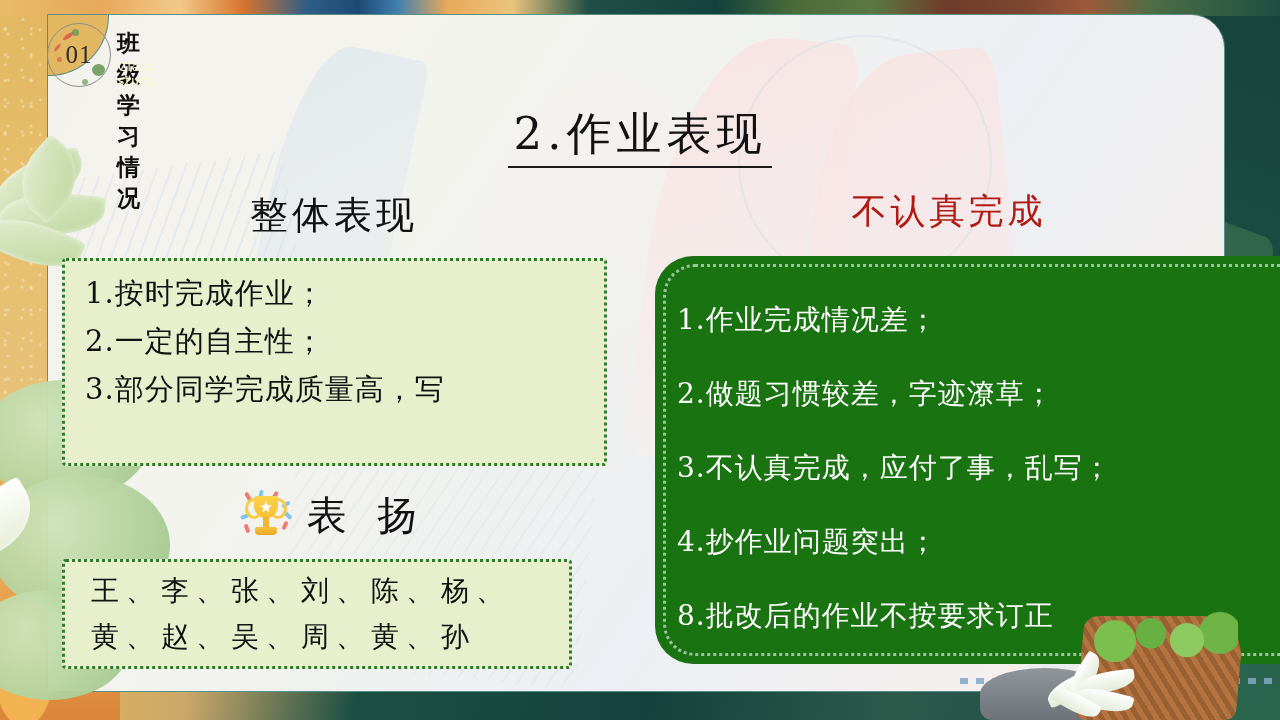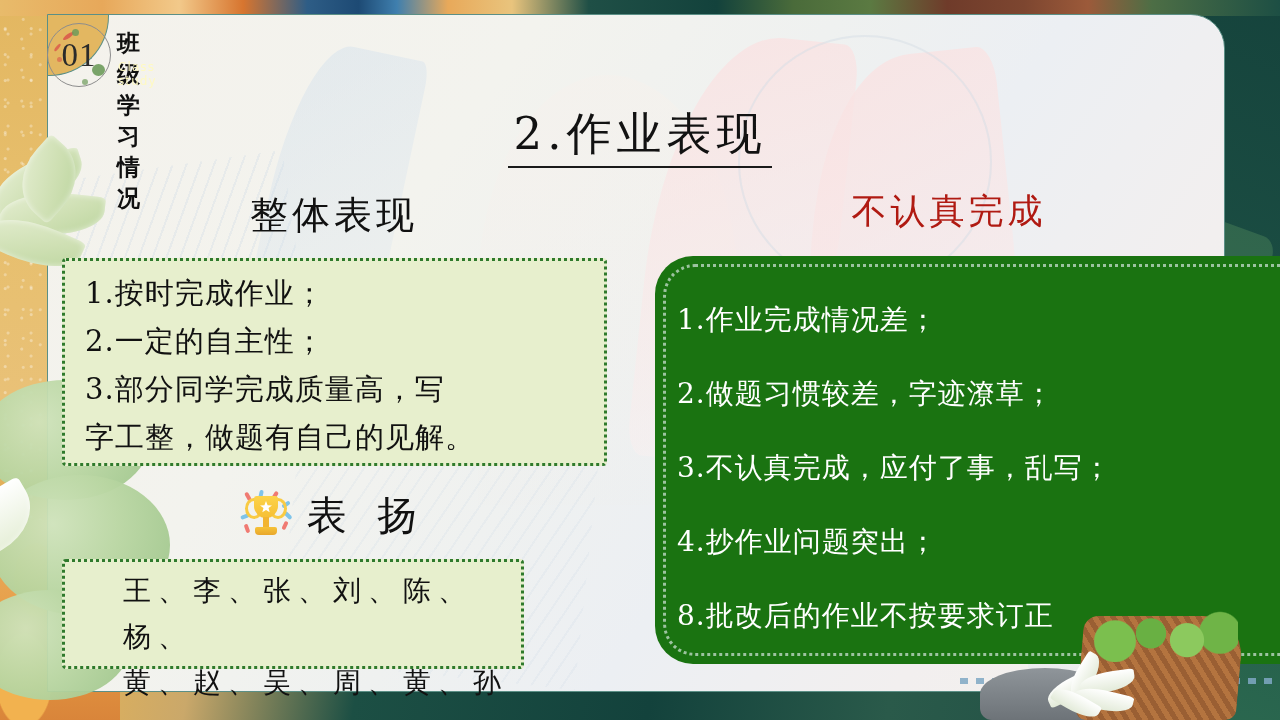--- a/index.html
+++ b/index.html
@@ -124,21 +124,21 @@
 
   
   .header { position: absolute; left: 0; top: 0; }
   .num-circle {
     position: absolute; left: 47px; top: 23px;
     width: 62px; height: 62px;
     border: 1.6px solid #8d8d8d;
     border-radius: 50%;
     display: flex; align-items: center; justify-content: center;
     font-family: "Liberation Serif", serif;
-    font-size: 33px; color: #2b2b2b; letter-spacing: 1px;
+    font-size: 25px; color: #2b2b2b; letter-spacing: 1px;
     background: transparent;
   }
   .ink { position: absolute; border-radius: 50%; }
   .ink-r1 { left: 62px; top: 34px; width: 13px; height: 4px; background: #d9554a; transform: rotate(-35deg); opacity: .85;}
   .ink-r2 { left: 53px; top: 46px; width: 9px; height: 3px; background: #d9554a; transform: rotate(-50deg); opacity: .8;}
   .ink-r3 { left: 57px; top: 57px; width: 5px; height: 5px; background: #d9554a; opacity: .6;}
   .ink-g1 { left: 72px; top: 29px; width: 7px; height: 7px; background: #6d9b5b; opacity: .85;}
   .ink-g2 { left: 92px; top: 64px; width: 13px; height: 12px; background: #6d9b5b; opacity: .9;}
   .ink-g3 { left: 82px; top: 79px; width: 6px; height: 6px; background: #6d9b5b; opacity: .7;}
 
@@ -183,21 +183,21 @@
 
   
   .box-light {
     position: absolute;
     box-sizing: border-box;
     background: #e7efcd;
     border: 3px dotted #2f7a2c;
     border-radius: 4px;
   }
   #box-overall { left: 62px; top: 258px; width: 545px; height: 208px; }
-  #box-praise  { left: 62px; top: 559px; width: 462px; height: 110px; padding-left: 32px; }
+  #box-praise  { left: 62px; top: 559px; width: 510px; height: 110px; }
 
   .box-light .line {
     font-family: "DejaVu Serif", serif;
     color: #111;
   }
   #box-overall .lines {
     padding: 8px 0 0 20px;
     font-size: 29px;
     line-height: 48px;
     letter-spacing: 1px;
@@ -371,21 +371,20 @@
     <span>2.作业表现</span>
   </div>
 
   <div class="sec-head-left">整体表现</div>
 
   <div class="box-light" id="box-overall">
     <div class="lines">
       <div class="line">1.按时完成作业；</div>
       <div class="line">2.一定的自主性；</div>
       <div class="line">3.部分同学完成质量高，写</div>
-      <div class="line">字工整，做题有自己的见解。</div>
     </div>
   </div>
 
   <div class="praise-head">
     <div class="trophy">
       <div class="conf c1"></div>
         <div class="conf c2"></div>
         <div class="conf c3"></div>
         <div class="conf c4"></div>
       <div class="conf c5"></div>

